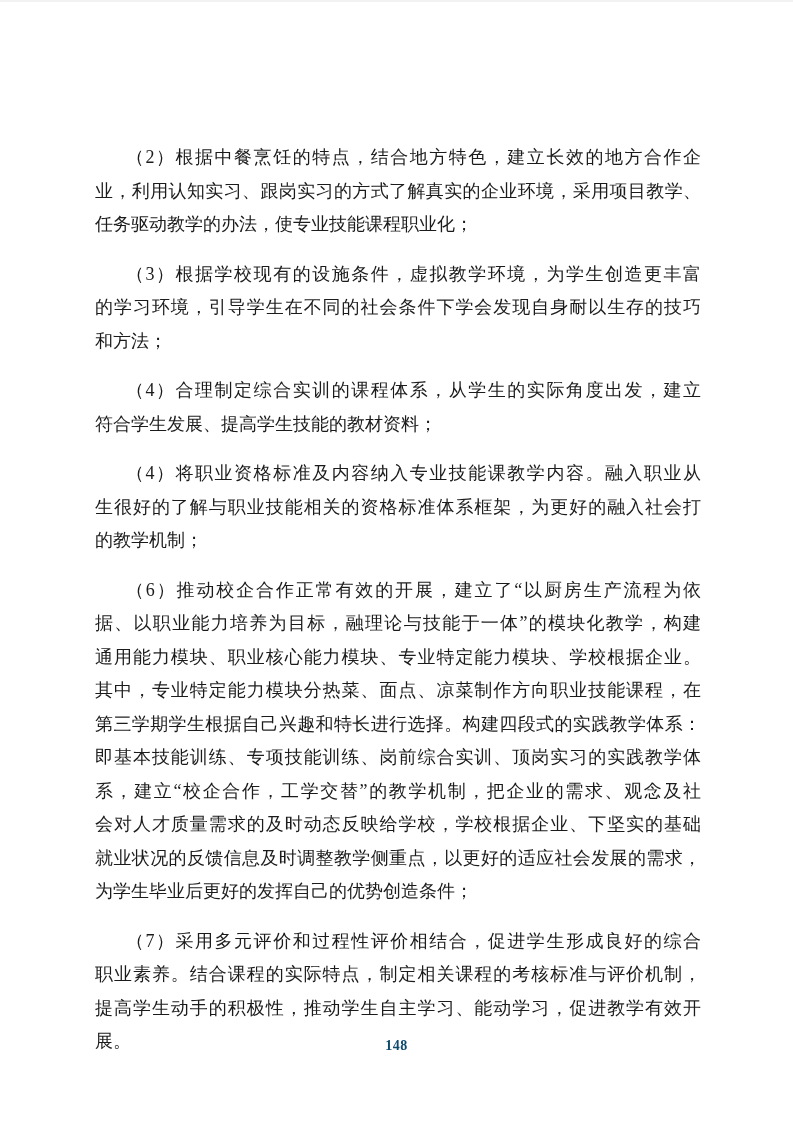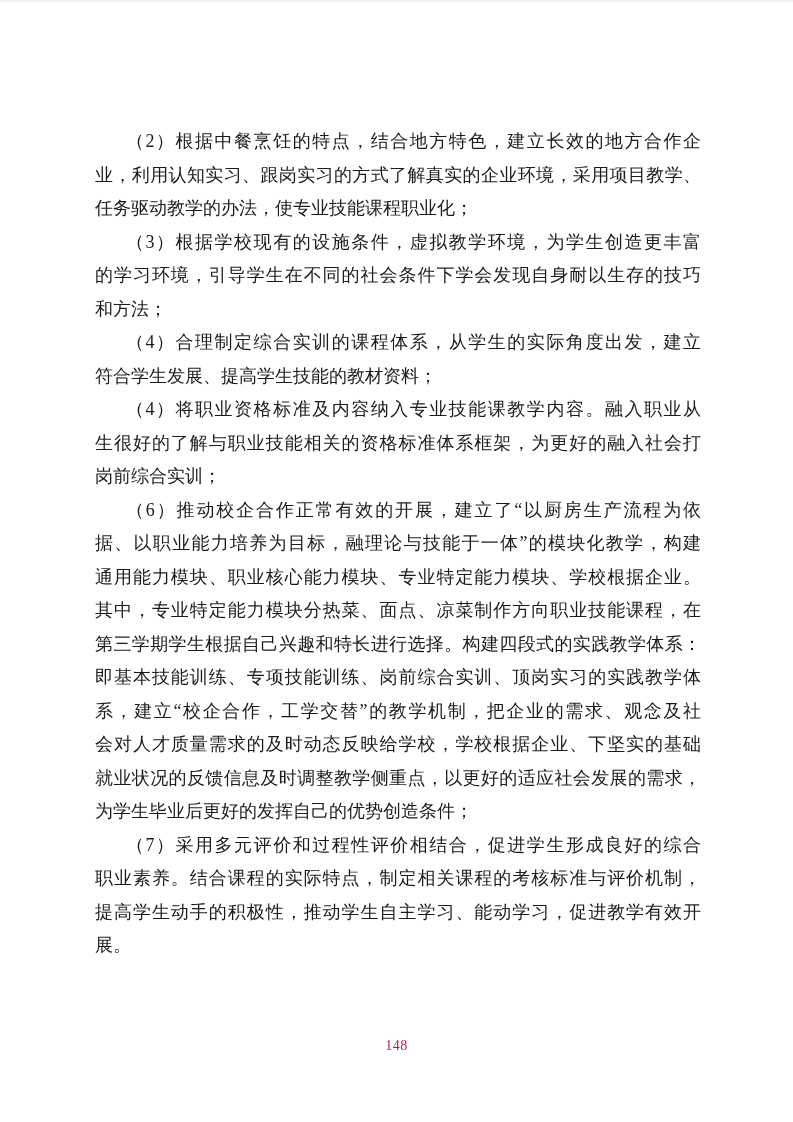--- a/index.html
+++ b/index.html
@@ -33,33 +33,35 @@
   .line {
     text-align: justify;
     text-align-last: justify;
     text-justify: inter-character;
     height: 33.5px;
     overflow: visible;
     white-space: nowrap;
   }
   .line.first {
     text-indent: 31px;
+    margin-top: 16px;
   }
   .line.last {
     text-align-last: left;
   }
   .page-number {
     position: absolute;
     left: 0;
     top: 1036px;
     width: 100%;
     text-align: center;
     font-size: 14px;
-    color: #be185d;
+    color: #0c4a6e;
     letter-spacing: 0.5px;
+    font-weight: bold;
   }
 </style>
 </head>
 <body>
 
 <div class="page">
   <div class="text-block" id="text-block">
       <div class="paragraph">
         <div class="line first">（2）根据中餐烹饪的特点，结合地方特色，建立长效的地方合作企</div>
         <div class="line">业，利用认知实习、跟岗实习的方式了解真实的企业环境，采用项目教学、</div>
@@ -70,21 +72,21 @@
         <div class="line">的学习环境，引导学生在不同的社会条件下学会发现自身耐以生存的技巧</div>
         <div class="line last">和方法；</div>
       </div>
       <div class="paragraph">
         <div class="line first">（4）合理制定综合实训的课程体系，从学生的实际角度出发，建立</div>
         <div class="line last">符合学生发展、提高学生技能的教材资料；</div>
       </div>
       <div class="paragraph">
         <div class="line first">（4）将职业资格标准及内容纳入专业技能课教学内容。融入职业从</div>
         <div class="line">生很好的了解与职业技能相关的资格标准体系框架，为更好的融入社会打</div>
-        <div class="line last">岗前综合实训；</div>
+        <div class="line last">的教学机制；</div>
       </div>
       <div class="paragraph">
         <div class="line first">（6）推动校企合作正常有效的开展，建立了“以厨房生产流程为依</div>
         <div class="line">据、以职业能力培养为目标，融理论与技能于一体”的模块化教学，构建</div>
         <div class="line">通用能力模块、职业核心能力模块、专业特定能力模块、学校根据企业。</div>
         <div class="line">其中，专业特定能力模块分热菜、面点、凉菜制作方向职业技能课程，在</div>
         <div class="line">第三学期学生根据自己兴趣和特长进行选择。构建四段式的实践教学体系：</div>
         <div class="line">即基本技能训练、专项技能训练、岗前综合实训、顶岗实习的实践教学体</div>
         <div class="line">系，建立“校企合作，工学交替”的教学机制，把企业的需求、观念及社</div>
         <div class="line">会对人才质量需求的及时动态反映给学校，学校根据企业、下坚实的基础</div>

